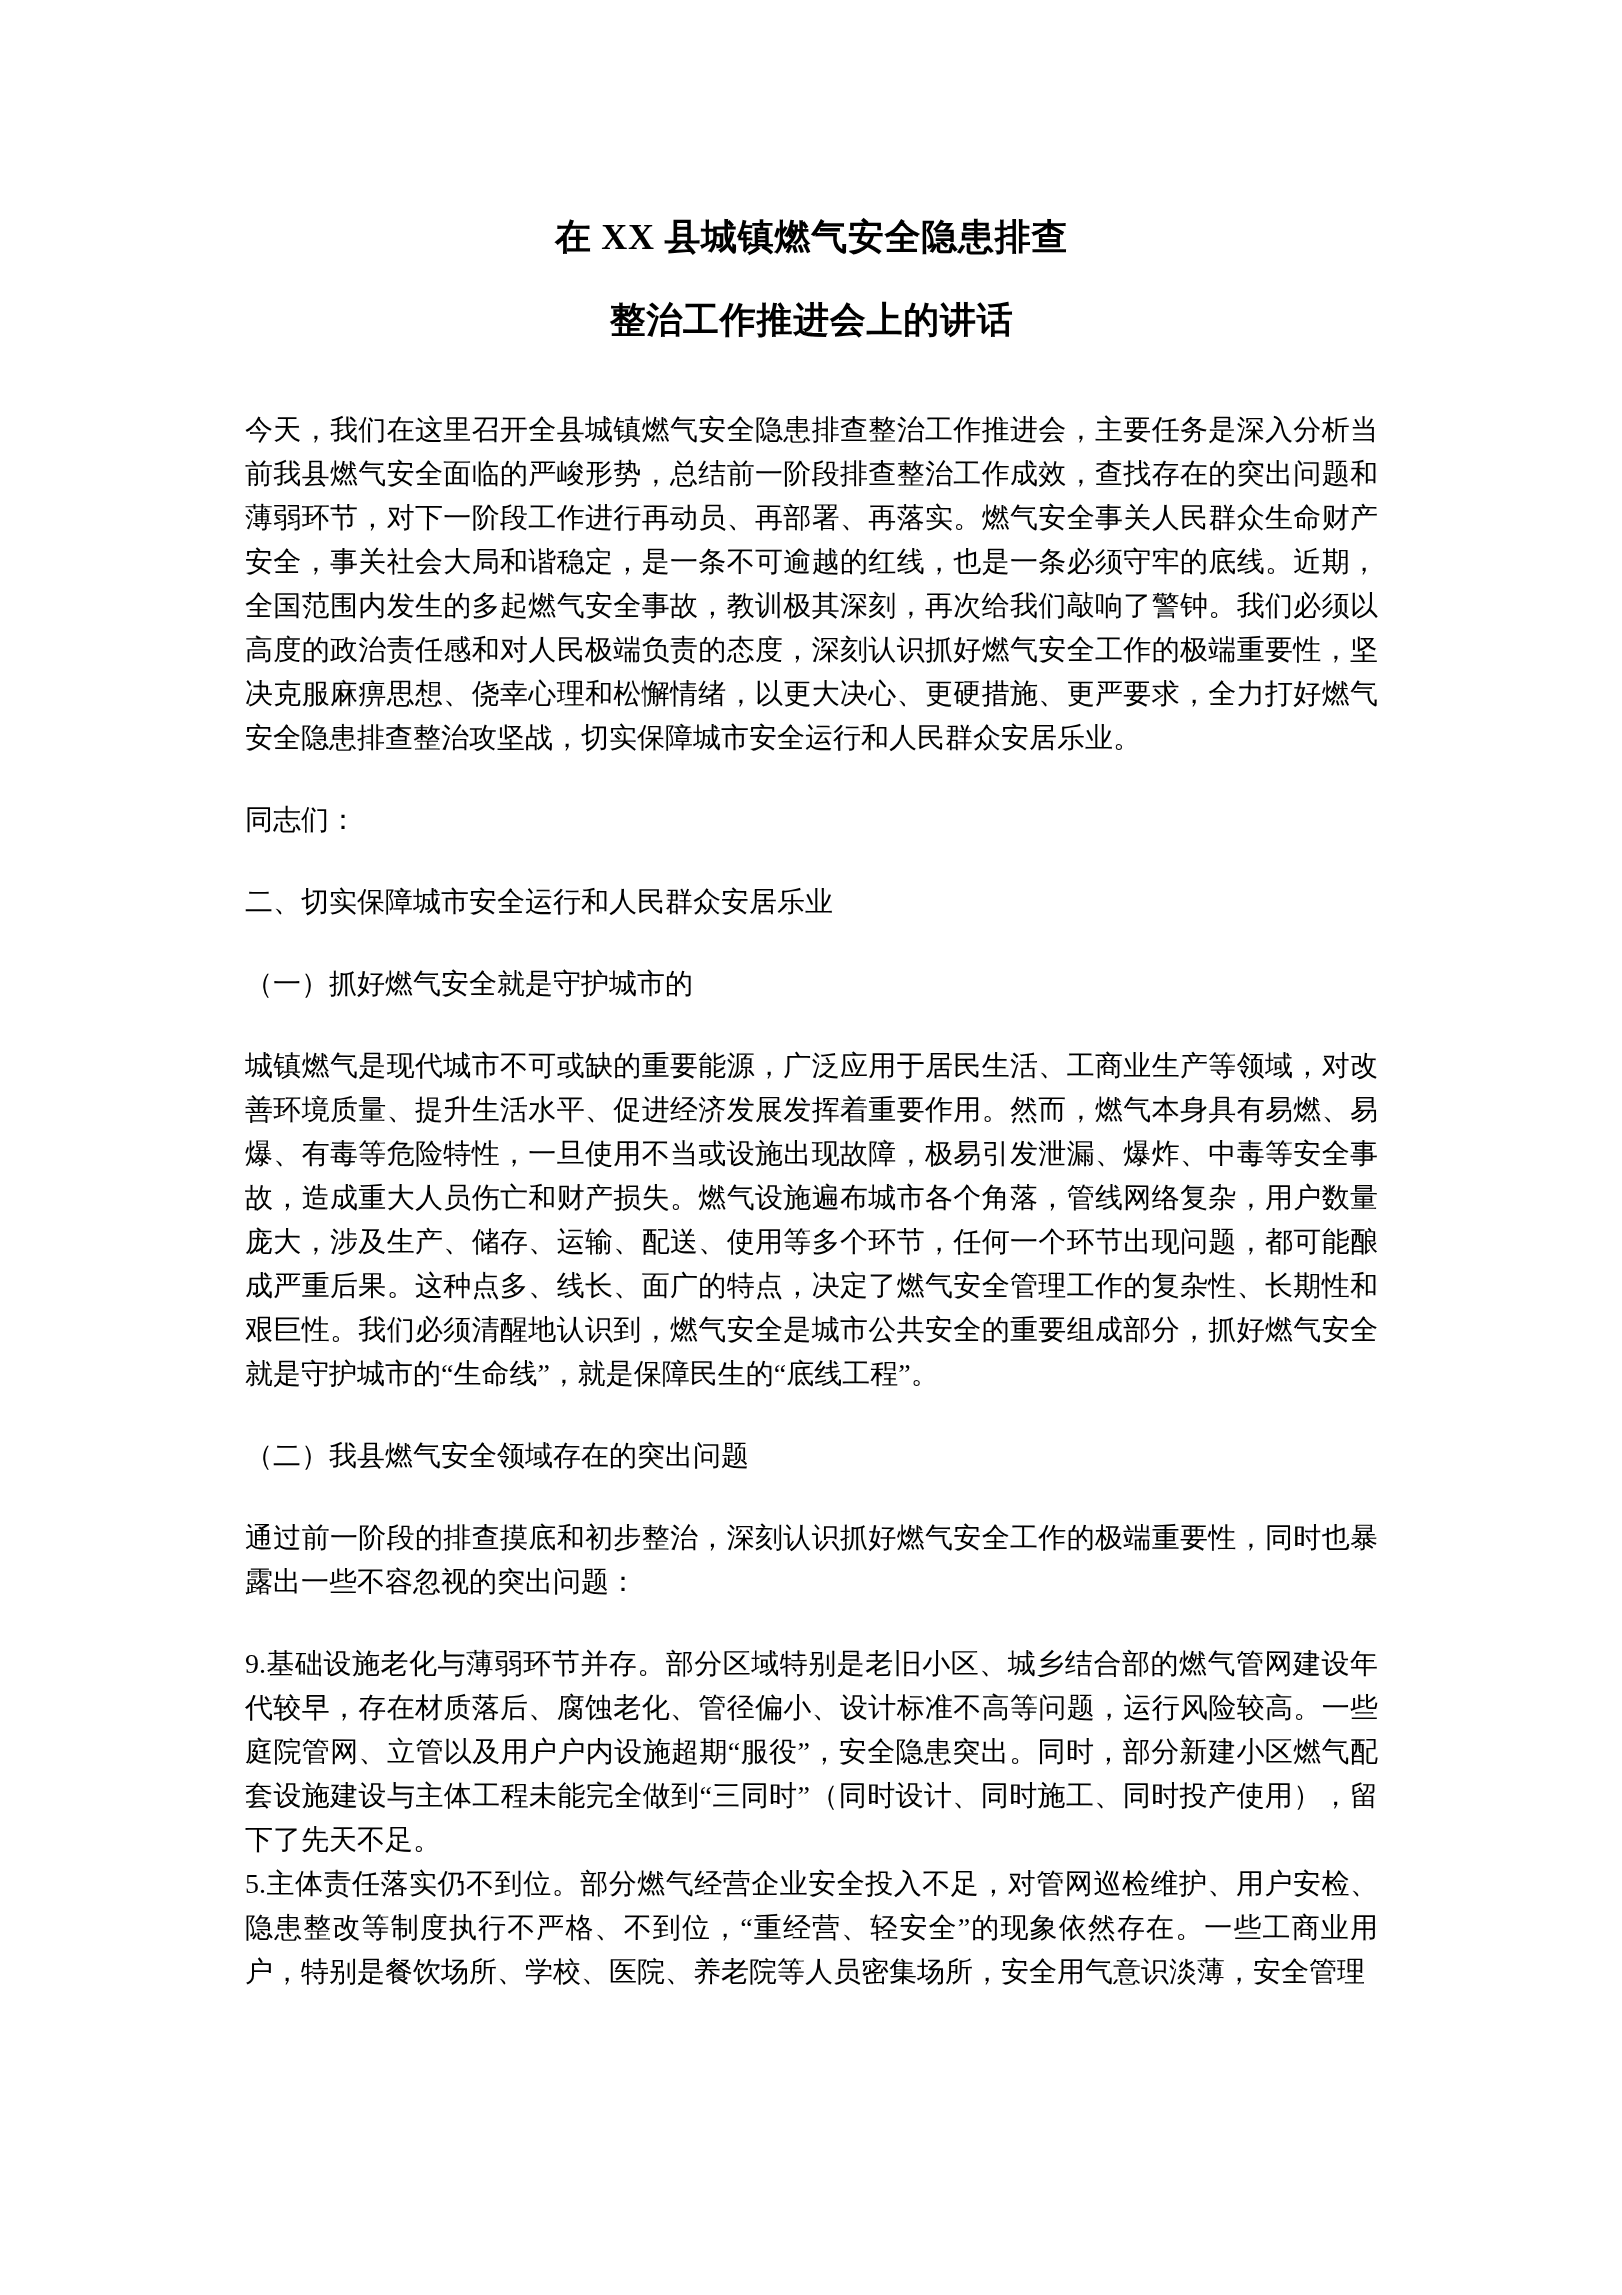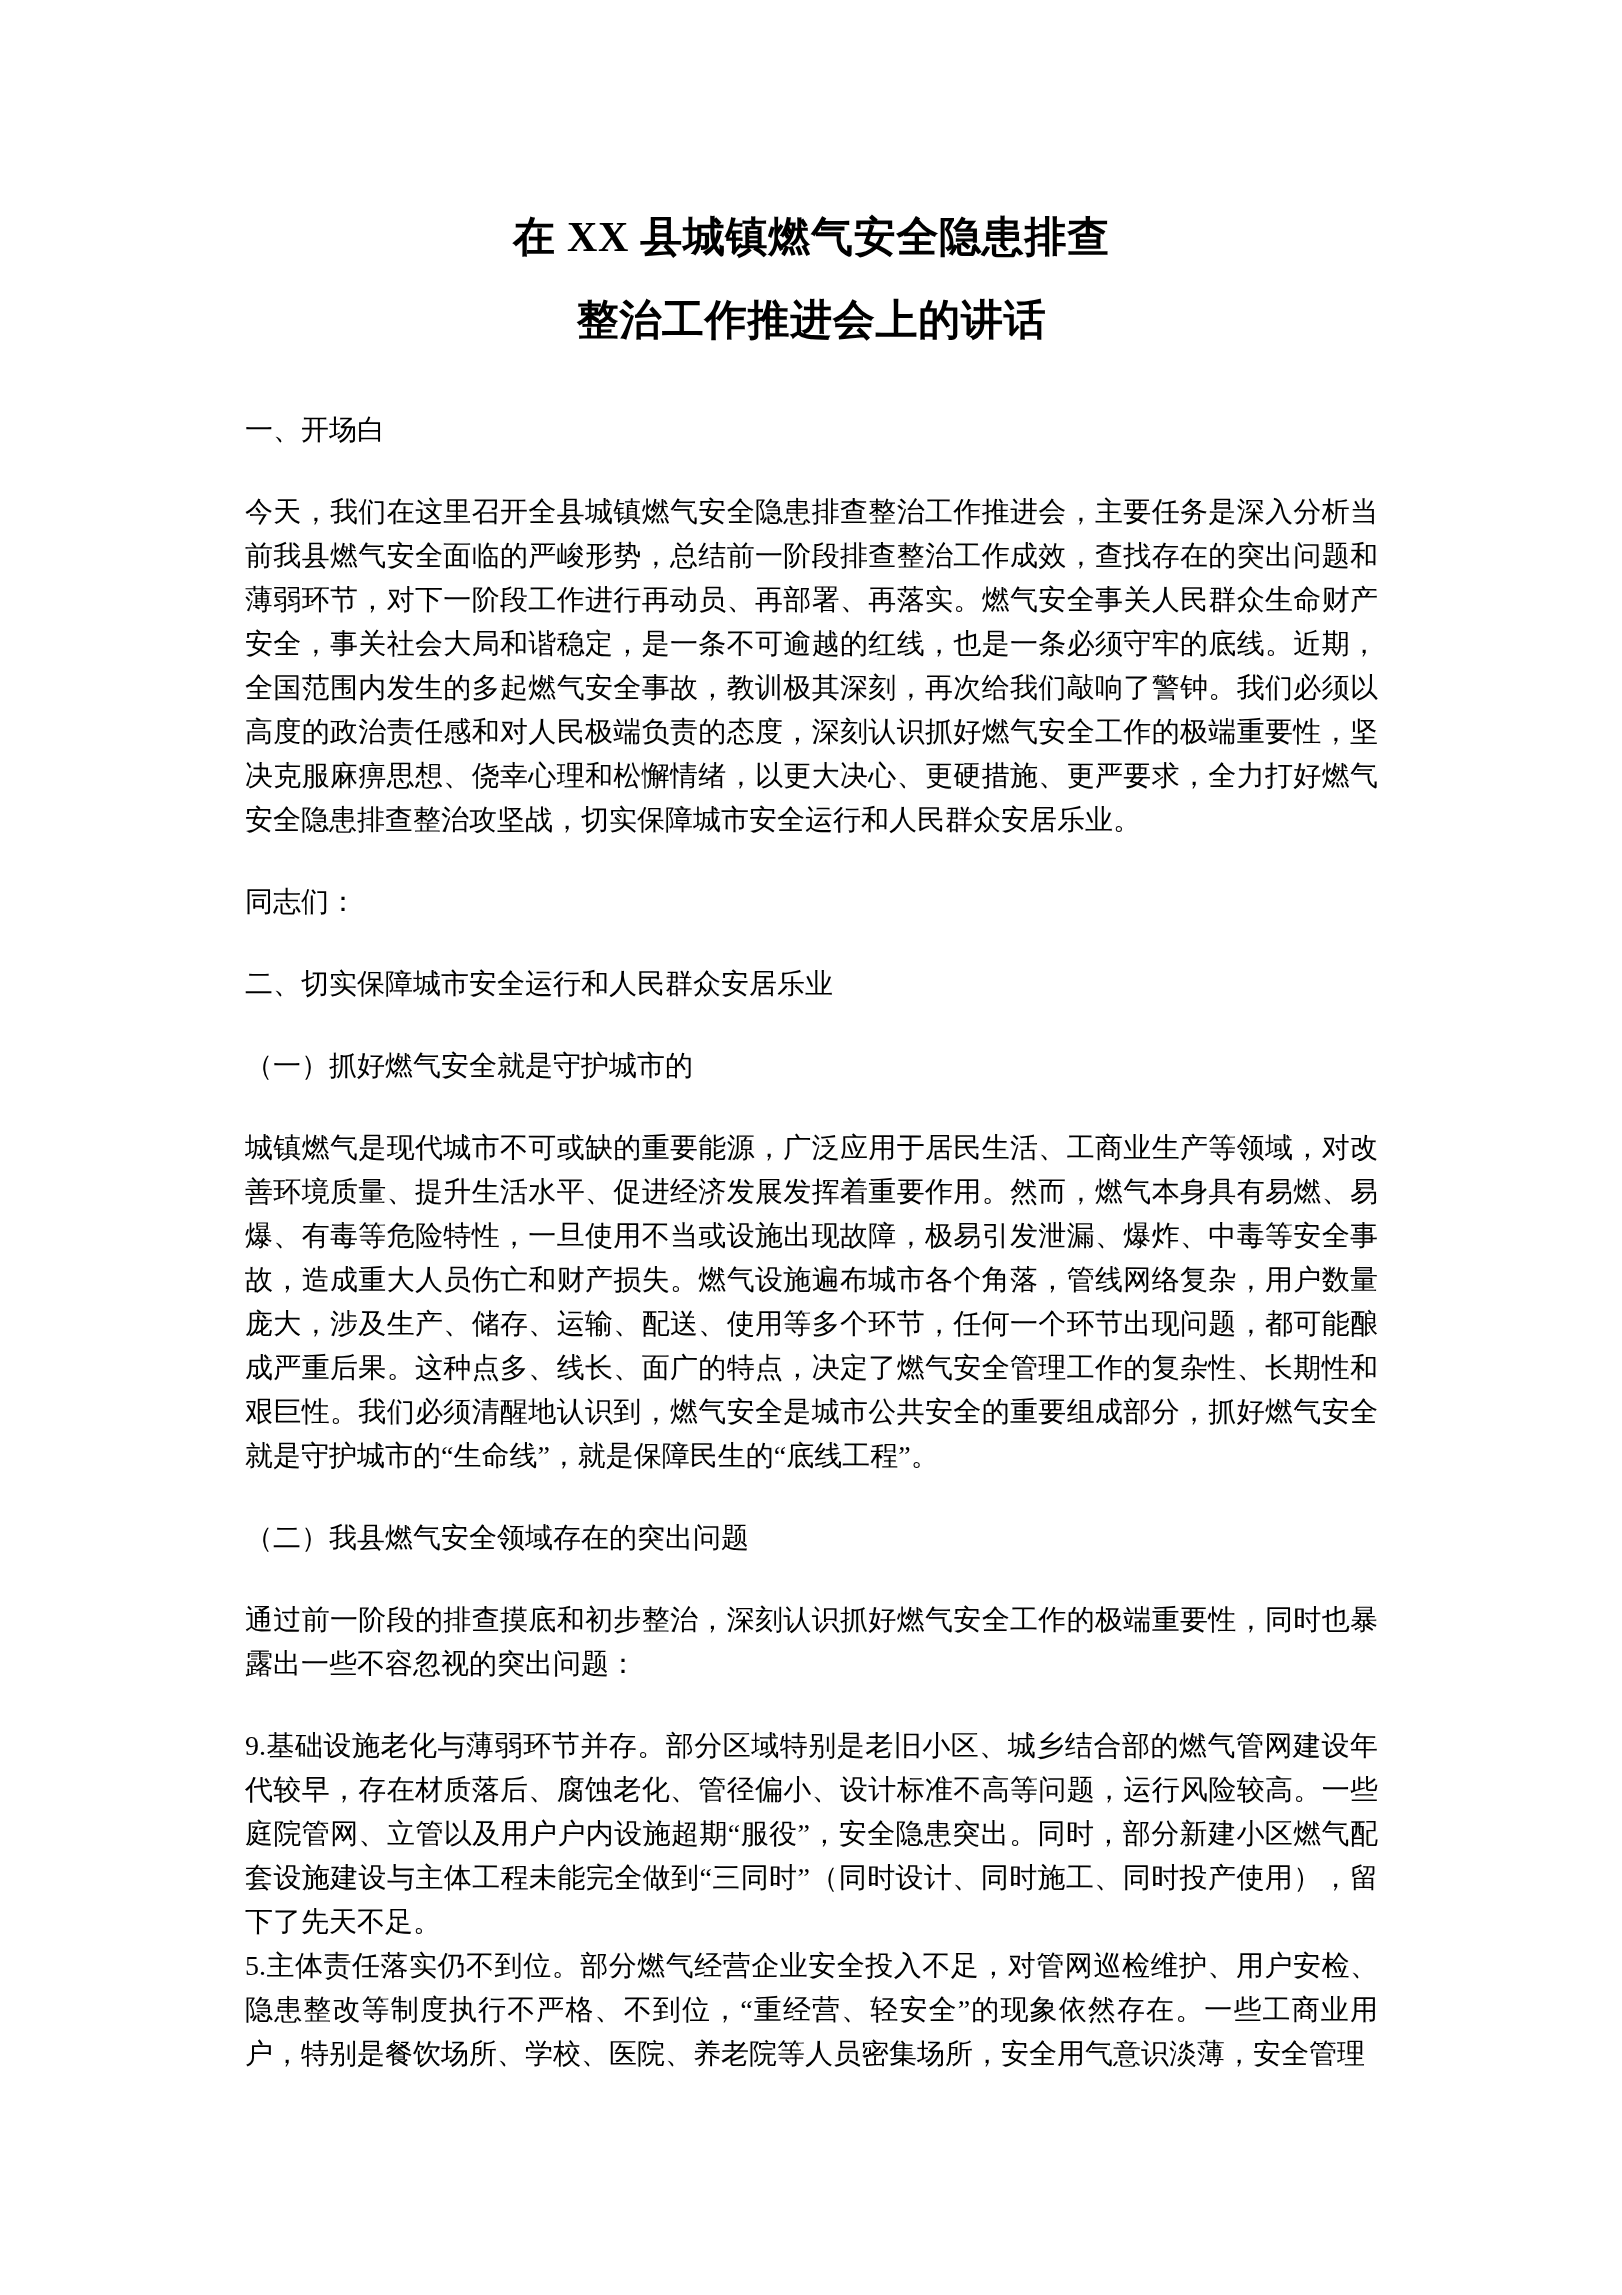--- a/index.html
+++ b/index.html
@@ -13,21 +13,21 @@
     height: 2295px;
     box-sizing: border-box;
     padding: 196px 245px 0 245px;
     background: #ffffff;
     color: #000000;
     font-family: "Liberation Serif", "DejaVu Serif", serif;
     overflow: hidden;
   }
   .doc-title {
     margin: 0 0 46px 0;
-    font-size: 42px;
+    font-size: 36px;
     font-weight: 700;
     line-height: 83px;
     text-align: center;
     letter-spacing: 0.7px;
   }
   .doc-title .title-line {
     display: block;
   }
   .block {
     margin: 0 0 38px 0;
@@ -46,21 +46,20 @@
 </head>
 <body>
 
 <div class="page">
 
   <h1 class="doc-title">
     <span class="title-line">在 XX 县城镇燃气安全隐患排查</span>
     <span class="title-line">整治工作推进会上的讲话</span>
   </h1>
 
-  <p class="block heading">一、开场白</p>
 
   <p class="block">今天，我们在这里召开全县城镇燃气安全隐患排查整治工作推进会，主要任务是深入分析当前我县燃气安全面临的严峻形势，总结前一阶段排查整治工作成效，查找存在的突出问题和薄弱环节，对下一阶段工作进行再动员、再部署、再落实。燃气安全事关人民群众生命财产安全，事关社会大局和谐稳定，是一条不可逾越的红线，也是一条必须守牢的底线。近期，全国范围内发生的多起燃气安全事故，教训极其深刻，再次给我们敲响了警钟。我们必须以高度的政治责任感和对人民极端负责的态度，深刻认识抓好燃气安全工作的极端重要性，坚决克服麻痹思想、侥幸心理和松懈情绪，以更大决心、更硬措施、更严要求，全力打好燃气安全隐患排查整治攻坚战，切实保障城市安全运行和人民群众安居乐业。</p>
 
   <p class="block">同志们：</p>
 
   <p class="block heading">二、切实保障城市安全运行和人民群众安居乐业</p>
 
   <p class="block heading">（一）抓好燃气安全就是守护城市的</p>
 
   <p class="block">城镇燃气是现代城市不可或缺的重要能源，广泛应用于居民生活、工商业生产等领域，对改善环境质量、提升生活水平、促进经济发展发挥着重要作用。然而，燃气本身具有易燃、易爆、有毒等危险特性，一旦使用不当或设施出现故障，极易引发泄漏、爆炸、中毒等安全事故，造成重大人员伤亡和财产损失。燃气设施遍布城市各个角落，管线网络复杂，用户数量庞大，涉及生产、储存、运输、配送、使用等多个环节，任何一个环节出现问题，都可能酿成严重后果。这种点多、线长、面广的特点，决定了燃气安全管理工作的复杂性、长期性和艰巨性。我们必须清醒地认识到，燃气安全是城市公共安全的重要组成部分，抓好燃气安全就是守护城市的“生命线”，就是保障民生的“底线工程”。</p>

